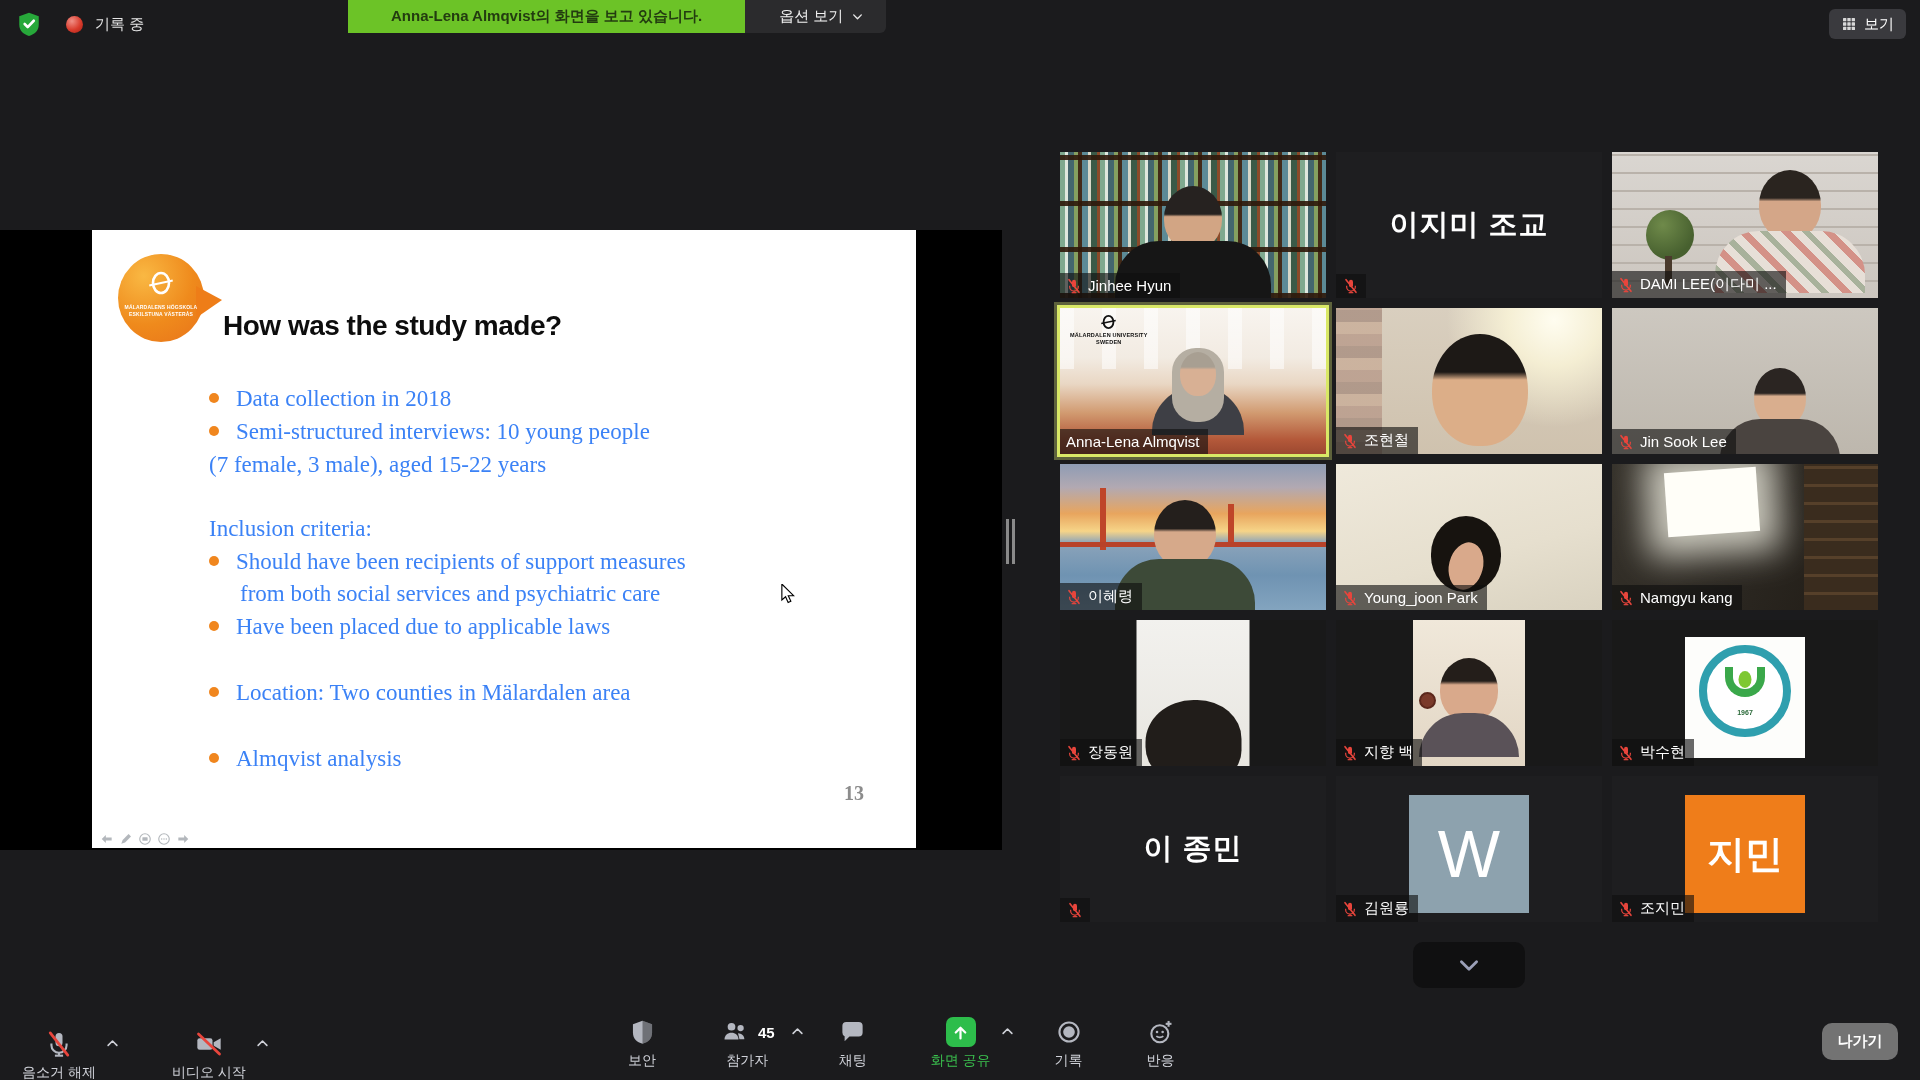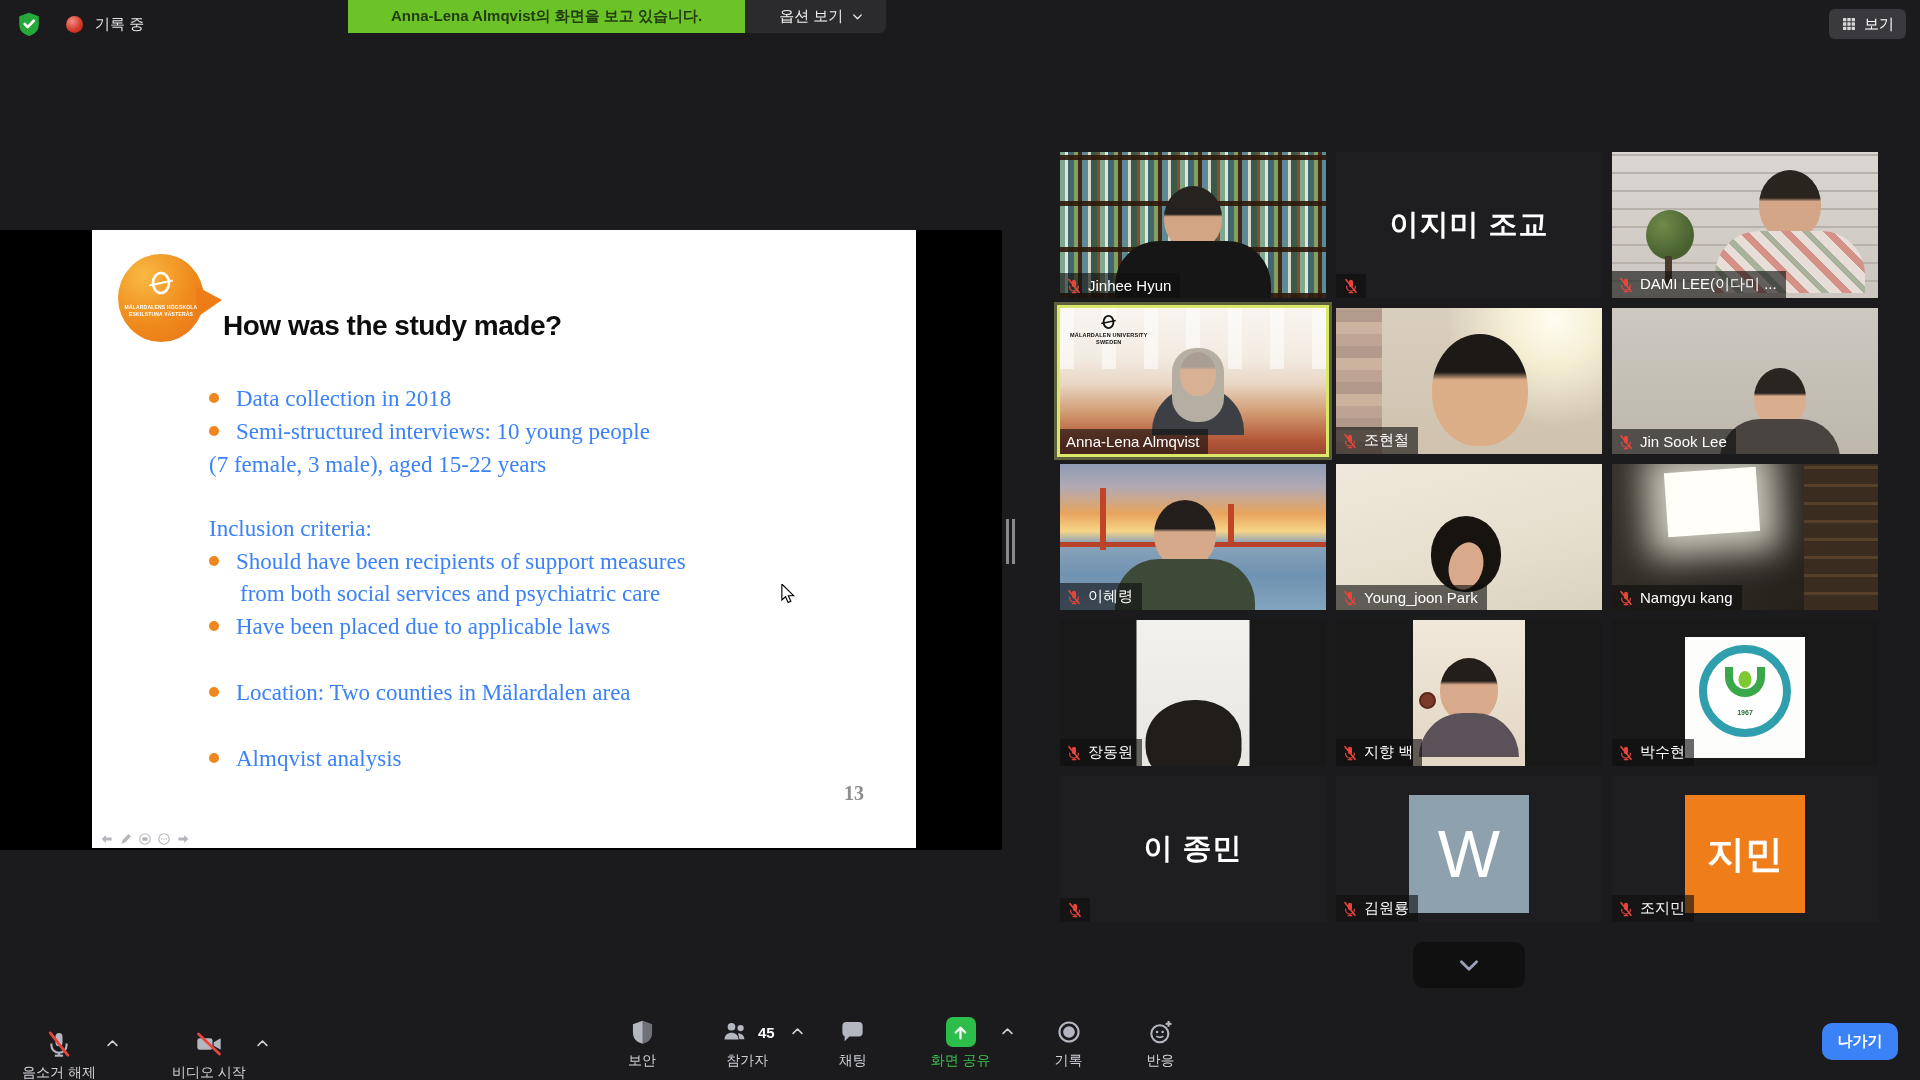--- a/index.html
+++ b/index.html
@@ -114,21 +114,21 @@
   .toolbar { position:absolute; left:0; top:1010px; width:1920px; height:70px; background:#1b1b1d; }
   .tb-btn { display:flex; flex-direction:column; align-items:center; justify-content:flex-start;
             background:none; border:none; color:#cfd1d8; font-size:14px; gap:6px; position:relative; padding-top:8px; }
   .tb-btn .ic { height:28px; display:flex; align-items:center; gap:8px; color:#b4b7c0; }
   .tb-chev { position:absolute; top:14px; right:-24px; color:#cfd1d8; }
   .tb-left { position:absolute; left:22px; top:12px; display:flex; gap:76px; }
   .tb-center { position:absolute; left:628px; top:0; display:flex; gap:64px; }
   .count { color:#fff; font-size:15px; font-weight:bold; }
   .share-sq { width:30px; height:30px; border-radius:7px; background:#2dbd4b; display:flex; align-items:center; justify-content:center; }
   .tb-btn.green { color:#3ac04e; }
-  .leave-btn { position:absolute; right:22px; top:13px; width:76px; height:37px; background:#3b82f6; color:#fff;
+  .leave-btn { position:absolute; right:22px; top:13px; width:76px; height:37px; background:#737373; color:#fff;
                font-size:15px; font-weight:bold; border:none; border-radius:10px; }
 
   .cursor { position:absolute; left:780px; top:584px; }
 </style>
 </head>
 <body>
 
 <svg width="0" height="0" style="position:absolute">
   <defs>
     <symbol id="i-mic" viewBox="0 0 24 24">

